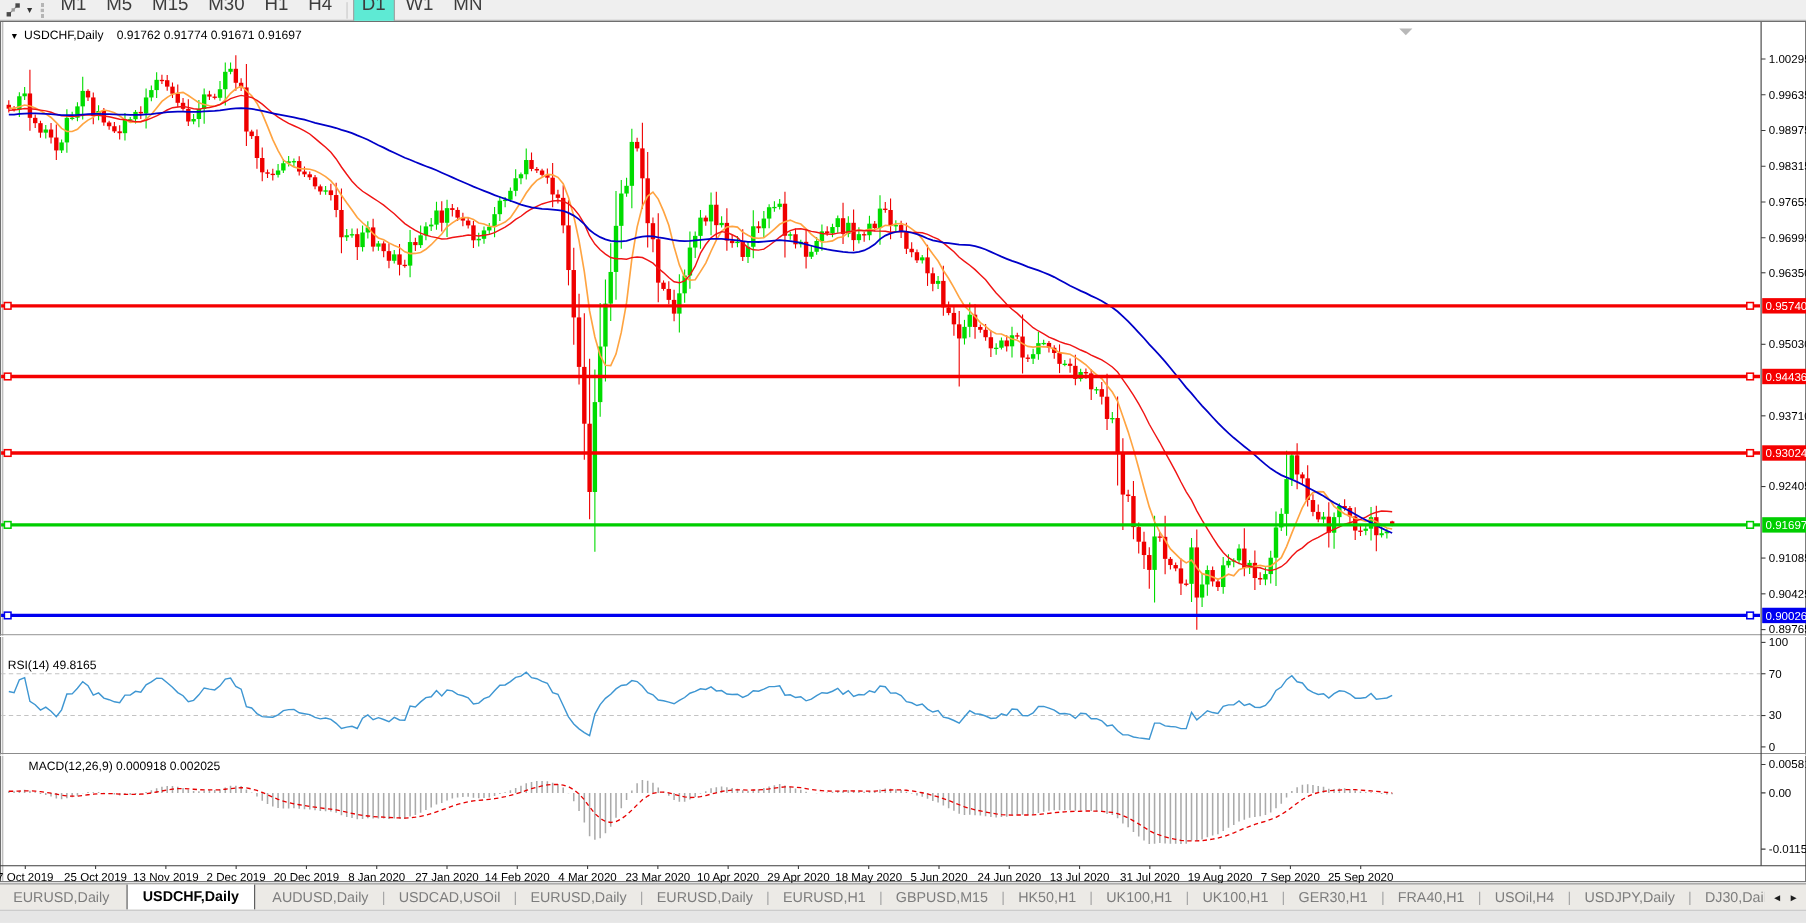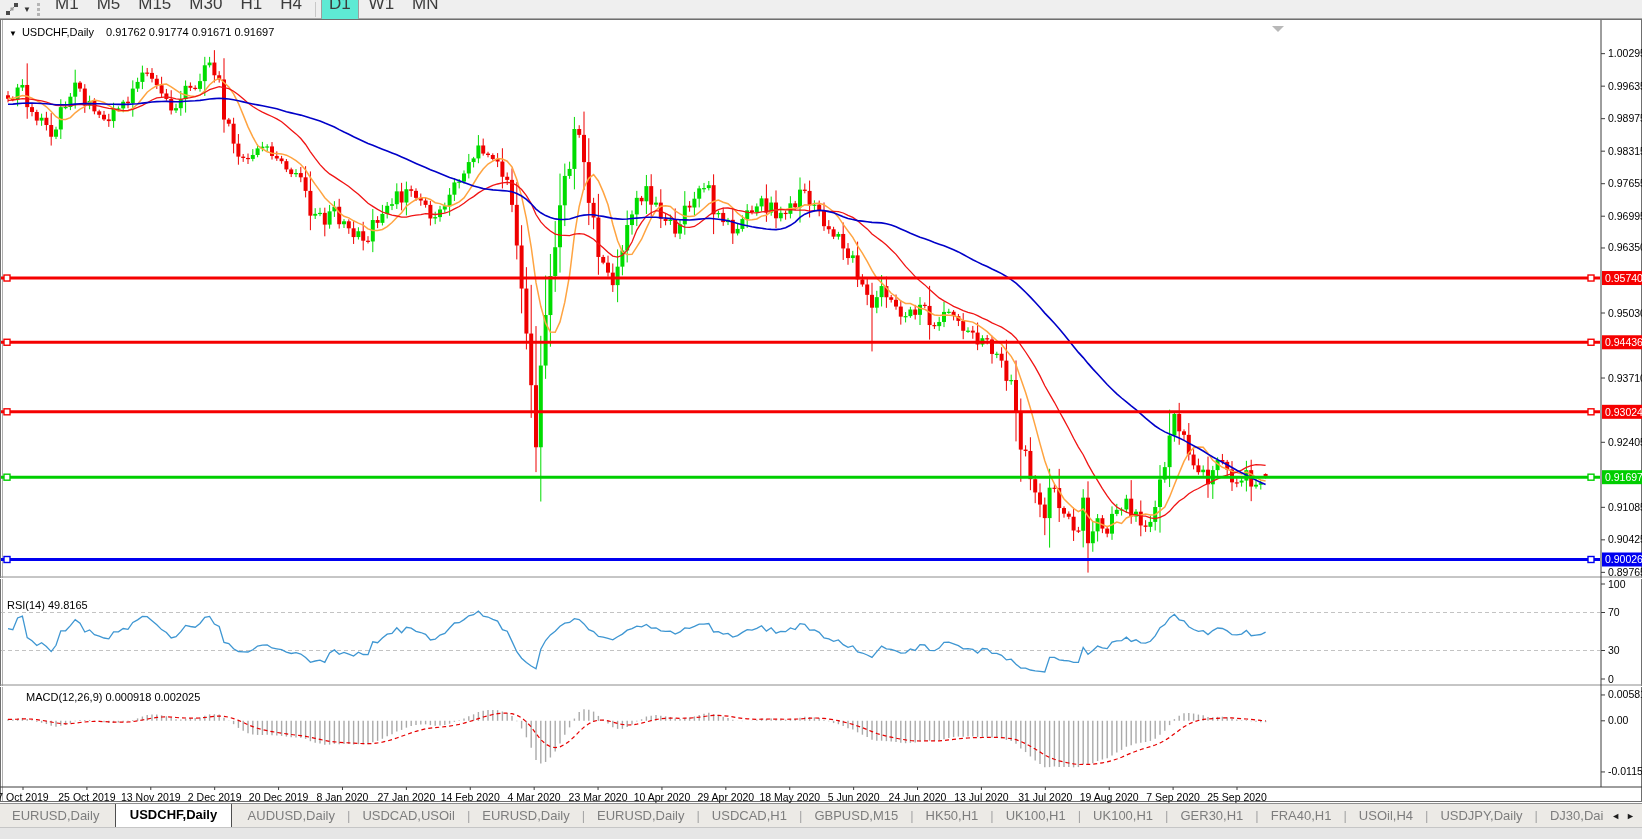--- a/index.html
+++ b/index.html
@@ -1020,21 +1020,21 @@
         <span class="tab active">USDCHF,Daily</span>
         <span class="tab-sep" style="visibility: hidden;">|</span>
         <span class="tab">AUDUSD,Daily</span>
         <span class="tab-sep">|</span>
         <span class="tab">USDCAD,USOil</span>
         <span class="tab-sep">|</span>
         <span class="tab">EURUSD,Daily</span>
         <span class="tab-sep">|</span>
         <span class="tab">EURUSD,Daily</span>
         <span class="tab-sep">|</span>
-        <span class="tab">USDCAD,H1</span>
+        <span class="tab">EURUSD,H1</span>
         <span class="tab-sep">|</span>
         <span class="tab">GBPUSD,M15</span>
         <span class="tab-sep">|</span>
         <span class="tab">HK50,H1</span>
         <span class="tab-sep">|</span>
         <span class="tab">UK100,H1</span>
         <span class="tab-sep">|</span>
         <span class="tab">UK100,H1</span>
         <span class="tab-sep">|</span>
         <span class="tab">GER30,H1</span>

